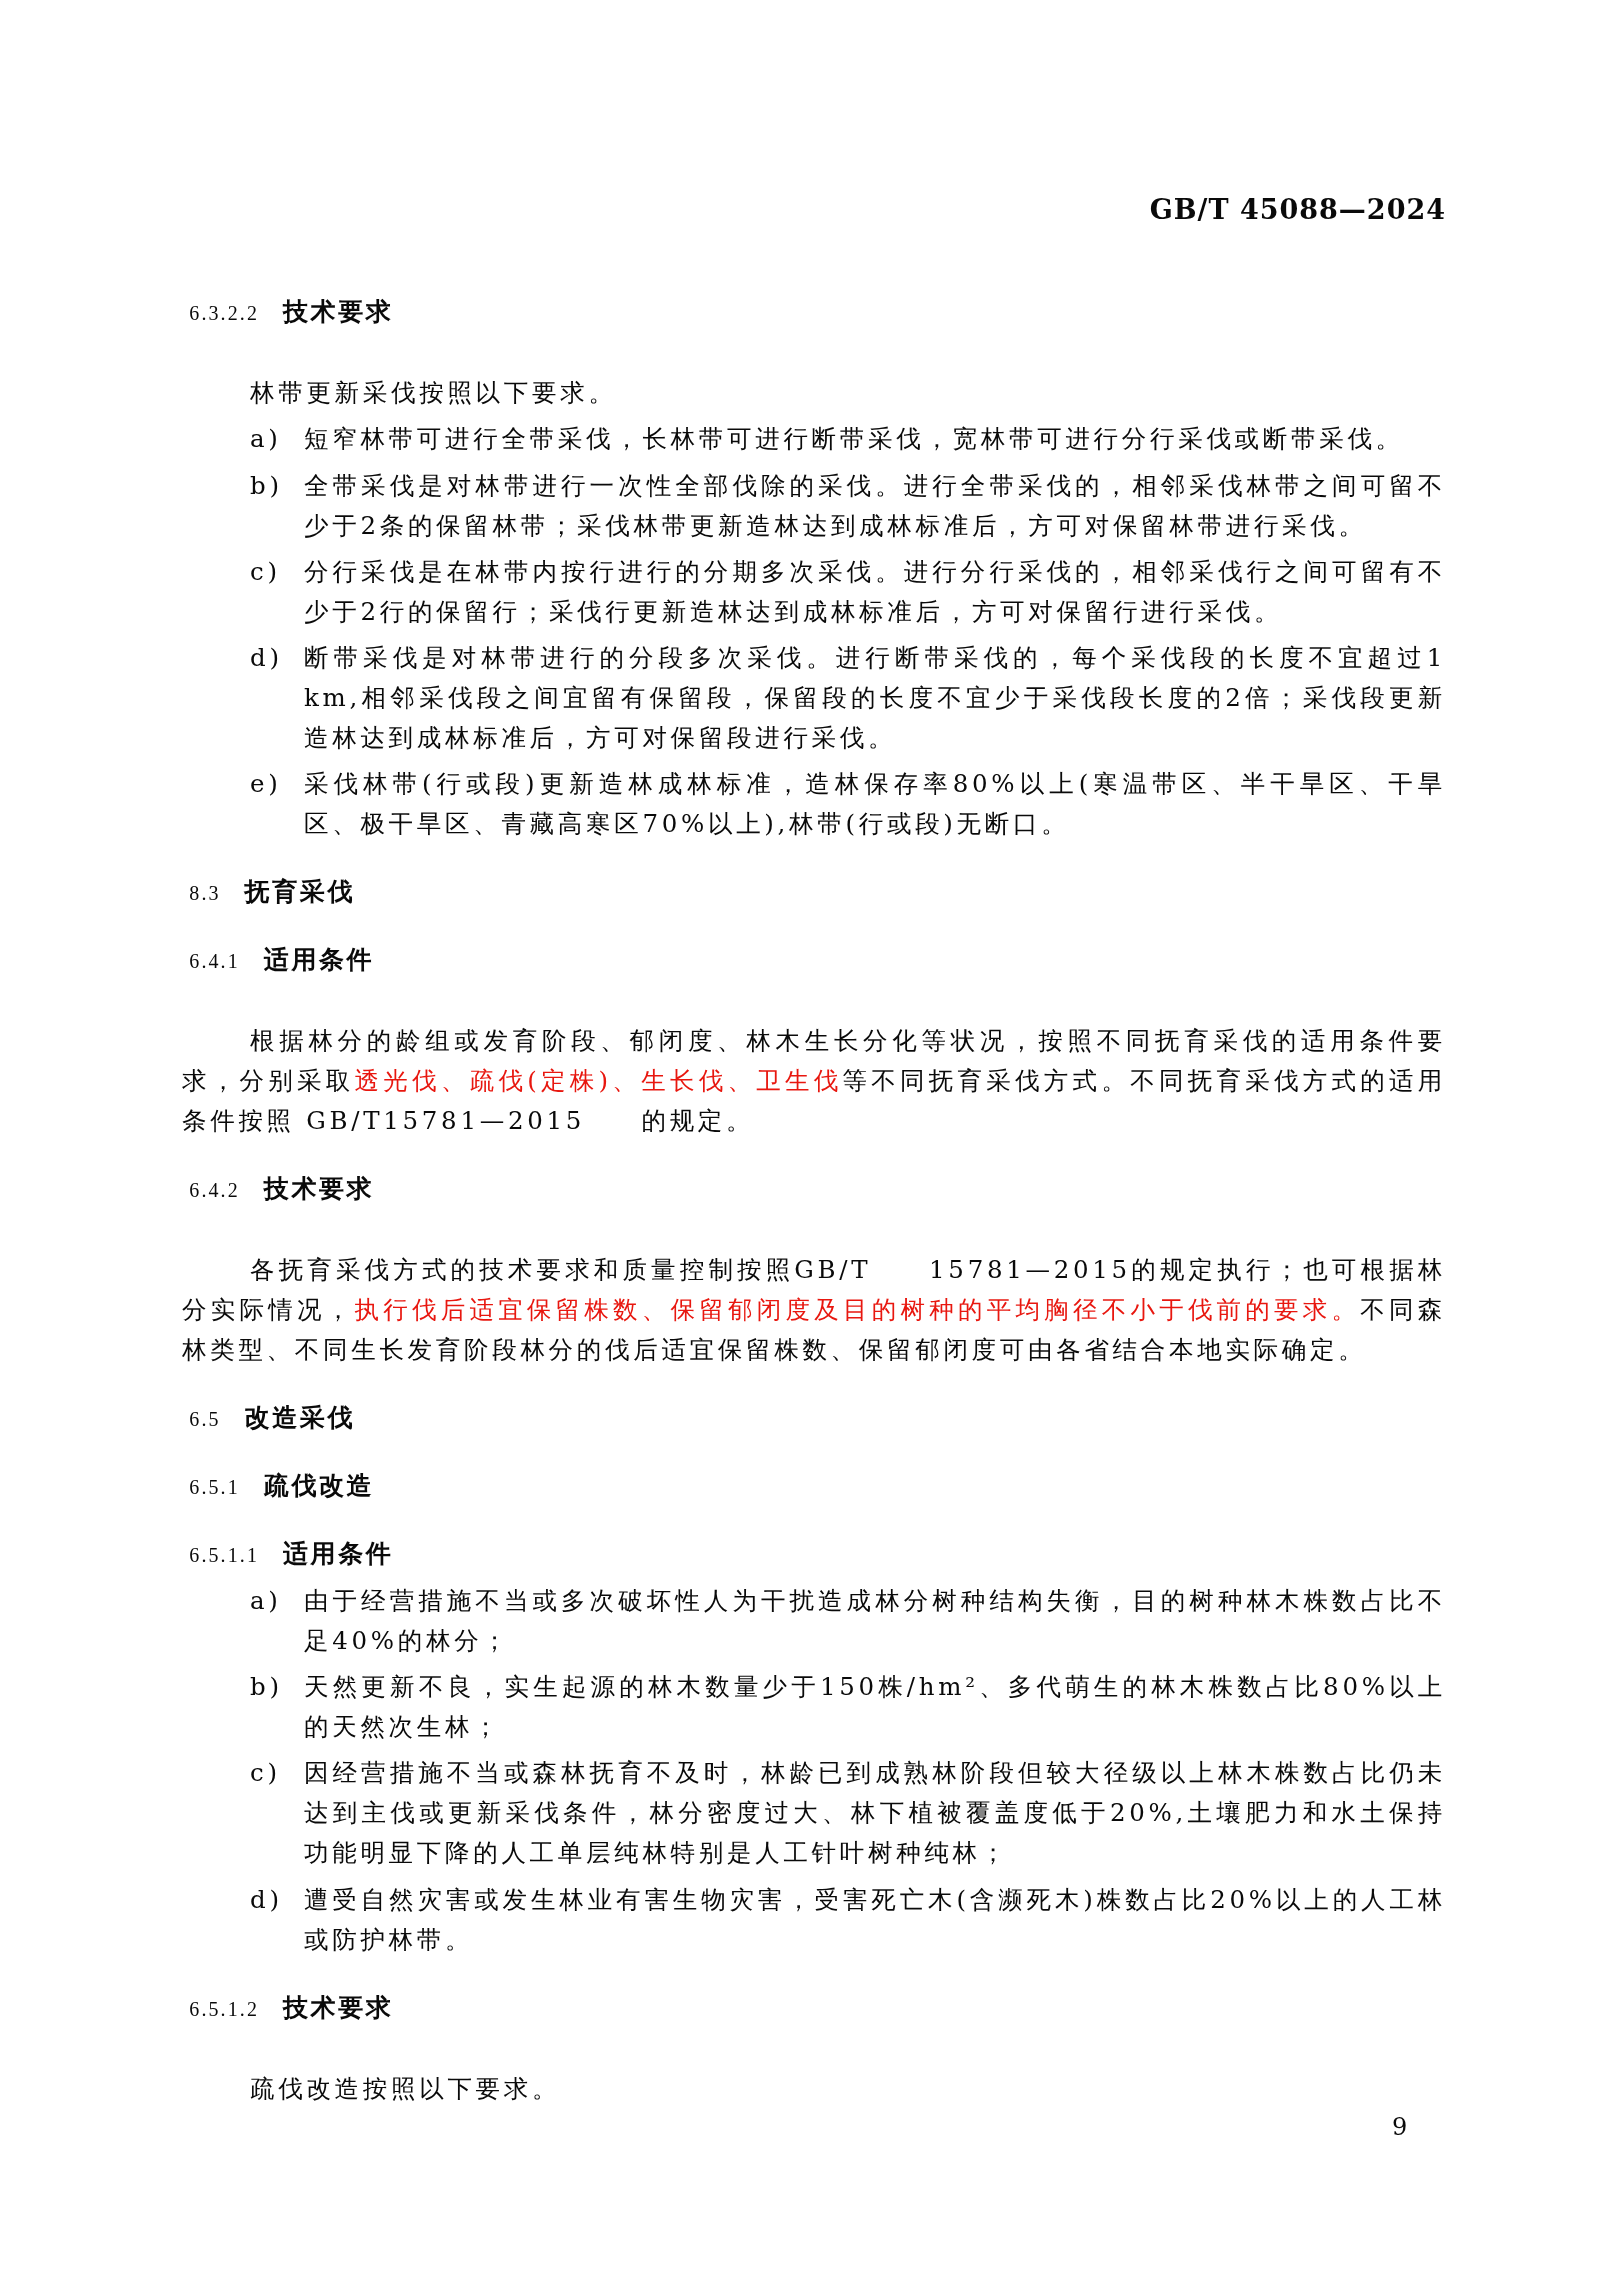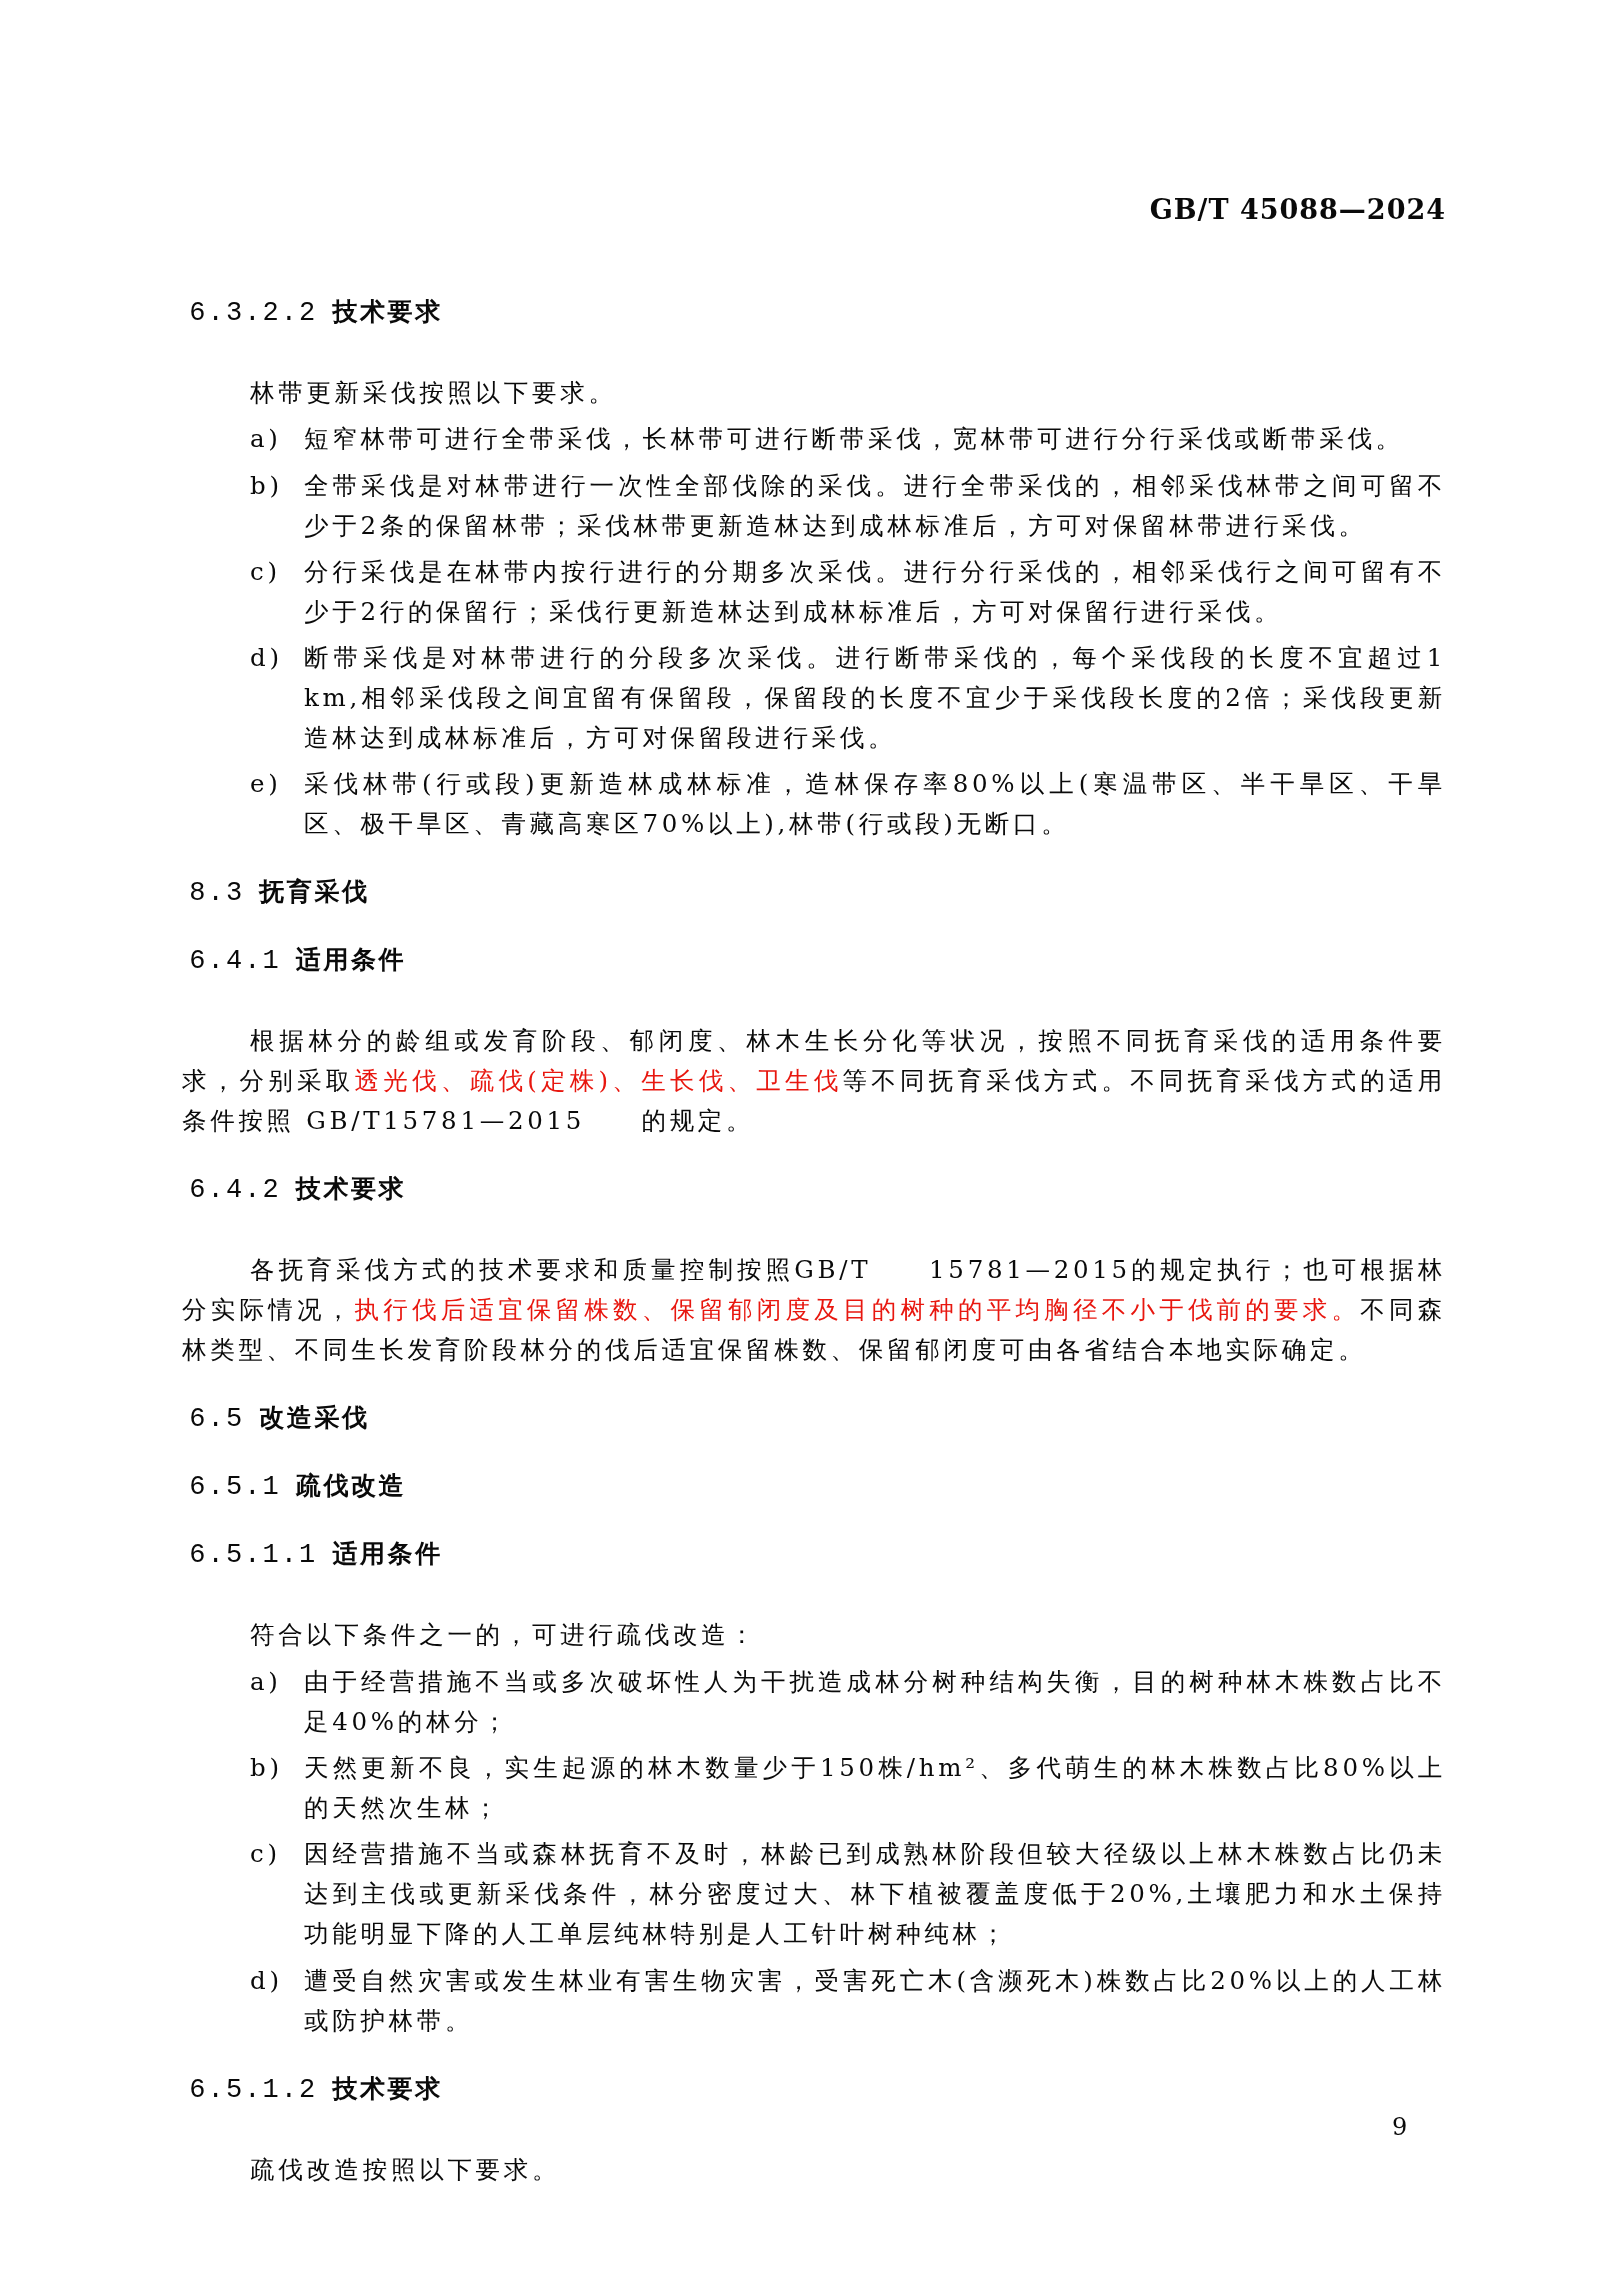--- a/index.html
+++ b/index.html
@@ -30,24 +30,24 @@
   }
   .heading {
     display: flex;
     align-items: baseline;
     margin: 29px 0 0 7.3px;
     line-height: 37px;
     white-space: nowrap;
   }
   .content > .heading:first-child { margin-top: 0; }
   .heading .num {
-    font-family: Liberation Mono, monospace;
-    font-size: 27px;
+    font-family: Liberation Serif, serif;
+    font-size: 20px;
     letter-spacing: 2.1px;
-    margin-right: 15px;
+    margin-right: 24px;
   }
   .heading .title {
     font-family: Liberation Sans, sans-serif;
     font-weight: 700;
     font-size: 25px;
     letter-spacing: 2.6px;
   }
   .para {
     font-size: 24.5px;
     line-height: 40px;
@@ -134,21 +134,20 @@
       <span class="title">改造采伐</span>
     </div>
     <div class="heading">
       <span class="num">6.5.1</span>
       <span class="title">疏伐改造</span>
     </div>
     <div class="heading">
       <span class="num">6.5.1.1</span>
       <span class="title">适用条件</span>
     </div>
-    <div class="para"><span>符合以下条件之一的，可进行疏伐改造：</span></div>
     <div class="list">
       <div class="list-item">
         <span class="label">a)</span>
         <div class="body"><span>由于经营措施不当或多次破坏性人为干扰造成林分树种结构失衡，目的树种林木株数占比不足40%的林分；</span></div>
       </div>
       <div class="list-item">
         <span class="label">b)</span>
         <div class="body"><span>天然更新不良，实生起源的林木数量少于150株/hm²、多代萌生的林木株数占比80%以上的天然次生林；</span></div>
       </div>
       <div class="list-item">

